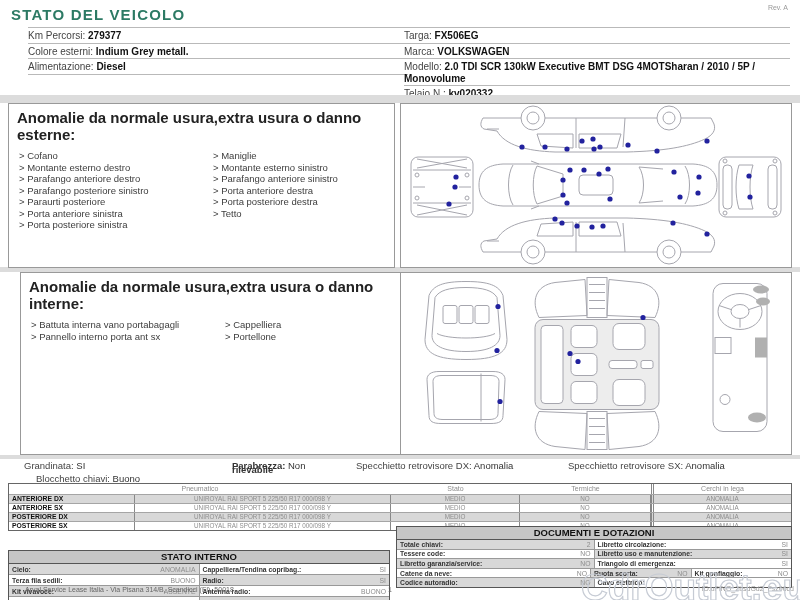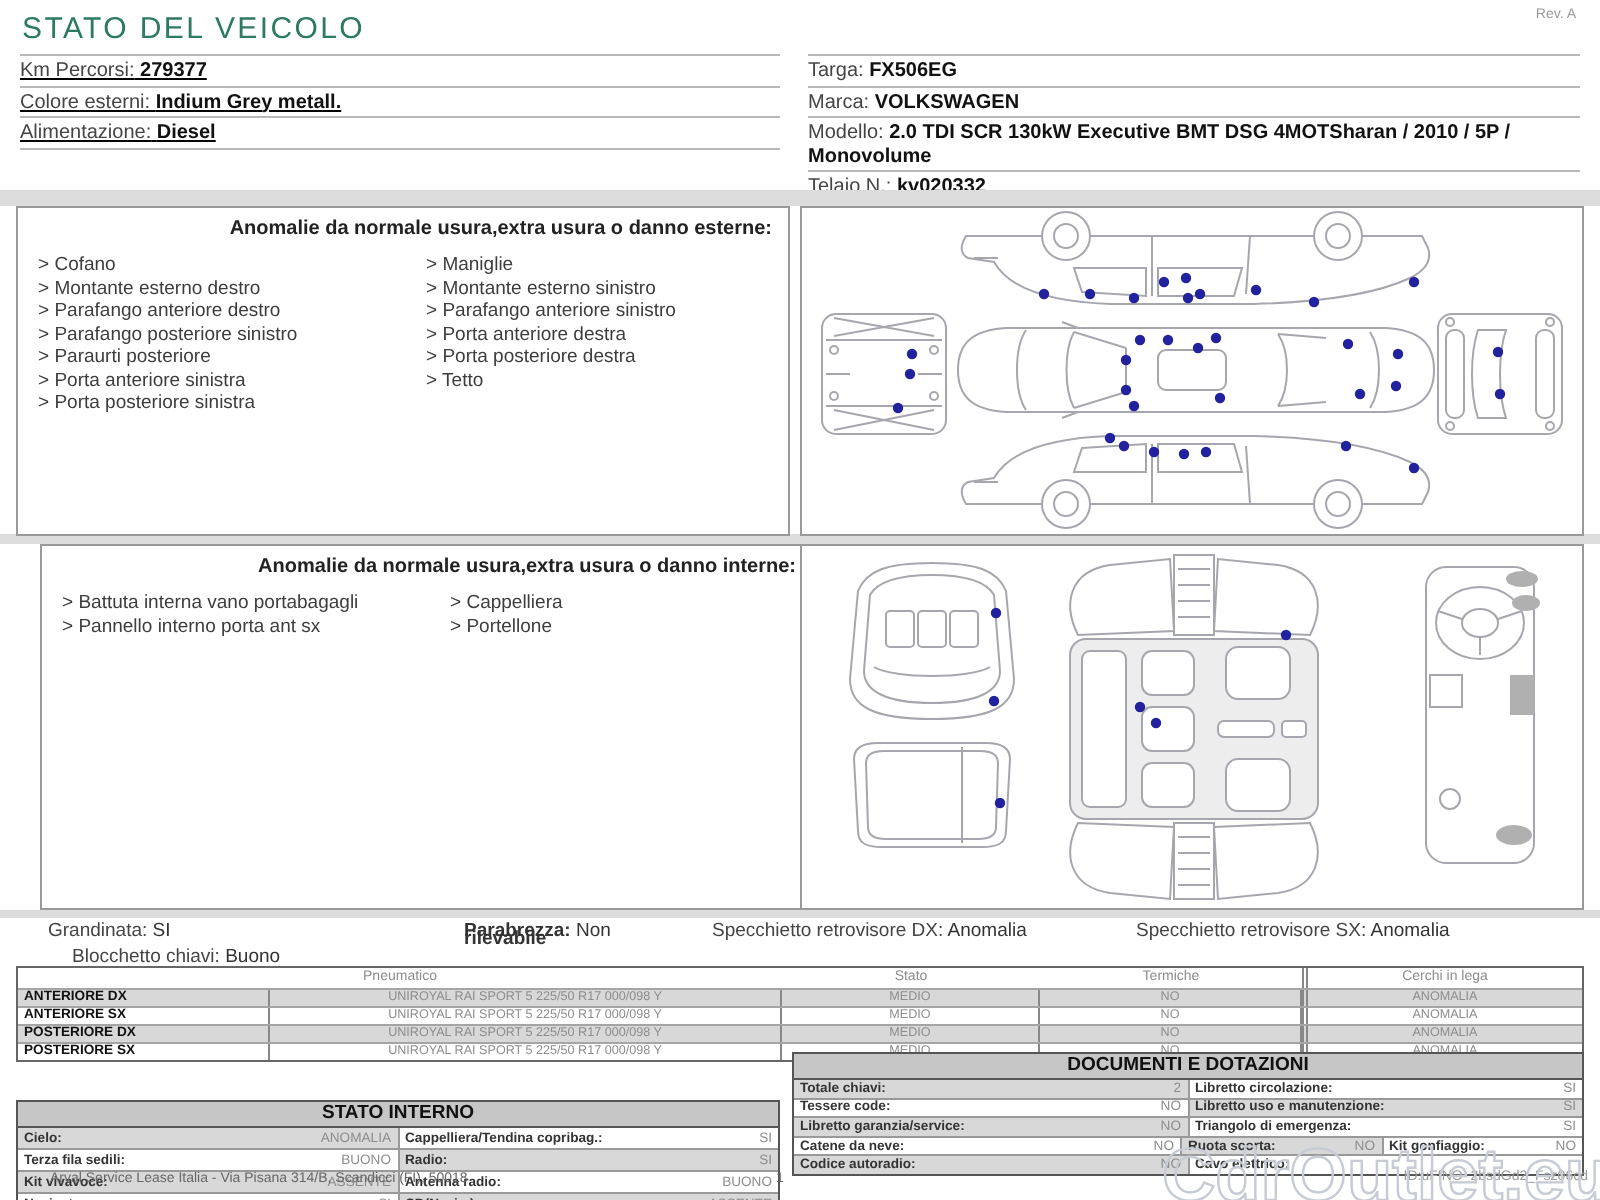--- a/index.html
+++ b/index.html
@@ -1,42 +1,42 @@
 <!DOCTYPE html>
 <html><head>
 <meta charset="utf-8">
 <style>
   html,body{margin:0;padding:0;}
   body{width:800px;height:600px;position:relative;background:#ffffff;overflow:hidden;
        font-family:"Liberation Sans",sans-serif;-webkit-font-smoothing:antialiased;}
 
-  #page-title{position:absolute;left:11px;top:6px;font-size:15px;font-weight:normal;
+  #page-title{position:absolute;left:11px;top:6px;font-size:15px;font-weight:bold;
               letter-spacing:1.2px;color:#2c7a64;}
   #rev{position:absolute;right:12px;top:4px;font-size:7px;color:#999;}
 
   .info-col{position:absolute;top:27px;border-top:1px solid #b9b9b9;}
-  #info-left{left:10px;width:380px;text-decoration:underline;}
+  #info-left{left:28px;width:380px;}
   #info-right{left:404px;width:386px;}
   .info-row{font-size:10px;color:#444;padding:2px 0 1px;border-bottom:1px solid #b9b9b9;line-height:11.5px;}
   .lbl{color:#444;}
   .val{font-weight:bold;color:#111;}
 
   .band{position:absolute;left:0;width:800px;background:#dcdcdc;}
   #band1{top:95px;height:8px;}
   #band2{top:267px;height:5px;}
   #band3{top:455px;height:4px;}
 
   .panel{position:absolute;border:1px solid #999;background:#fff;box-sizing:border-box;}
   #ext-text{left:8px;top:103px;width:387px;height:165px;padding:5px 8px;}
   #ext-diag{left:400px;top:103px;width:392px;height:165px;}
   #int-text{left:20px;top:272px;width:387px;height:183px;padding:5px 8px;}
   #int-diag{left:400px;top:272px;width:392px;height:183px;}
   .panel svg{display:block;width:100%;height:100%;}
 
-  .anom-heading{font-size:10px;font-weight:bold;color:#222;text-align:right;}
+  .anom-heading{font-size:15px;font-weight:bold;color:#222;}
   .anom-cols{position:relative;margin-top:7px;}
   .col{position:absolute;top:0;}
   .col1{left:2px;width:184px;}
   .col2{left:196px;width:182px;}
   .anom-item{font-size:9.5px;line-height:11.5px;color:#3d3d3d;}
 
   #cond-line{position:absolute;left:0;top:460px;width:800px;height:26px;font-size:9.5px;color:#333;}
   .cond{position:absolute;top:0;white-space:nowrap;}
   #cond-blocchetto{top:13px;margin-left:12px;}
   .pb-stack{position:relative;display:inline-block;font-weight:bold;}

